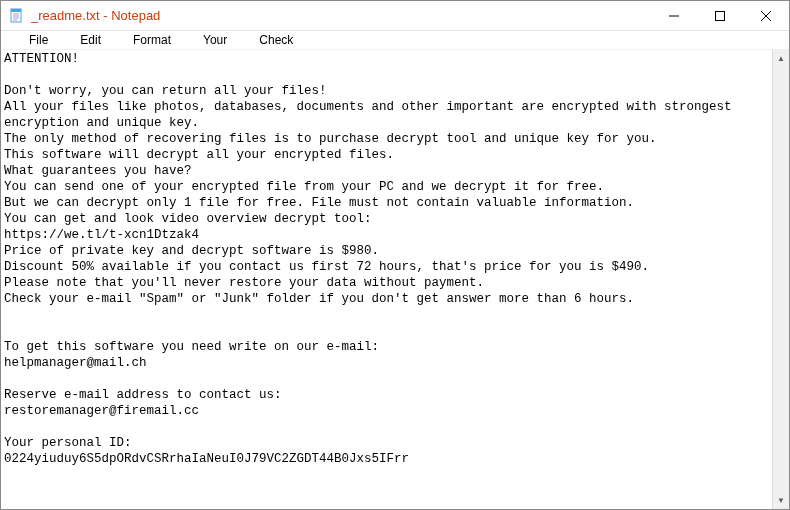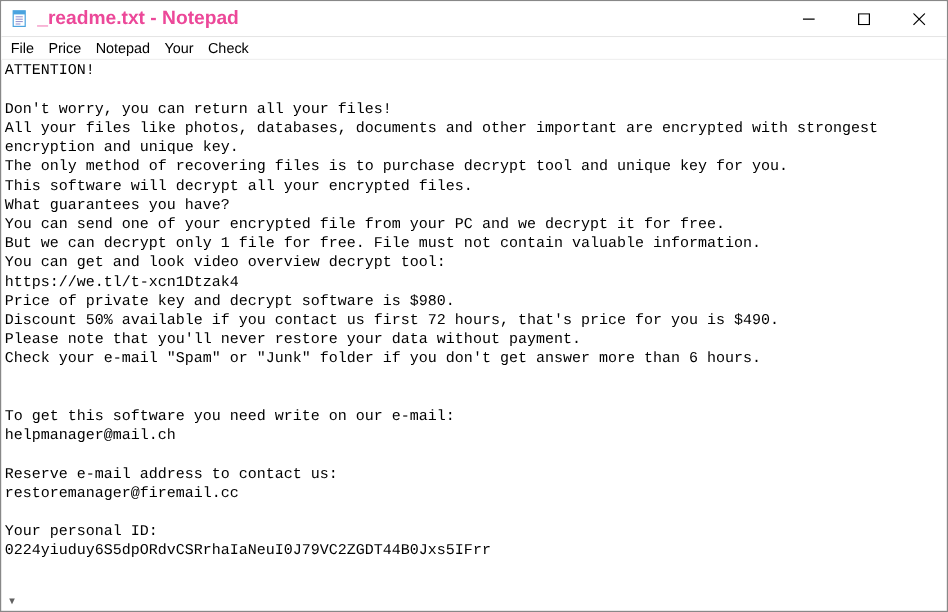--- a/index.html
+++ b/index.html
@@ -22,24 +22,23 @@
       align-items: center;
       border-bottom: 1px solid #e5e5e5;
     }
     .titlebar-icon {
       width: 16px;
       height: 16px;
       margin: 0 6px 0 8px;
       display: inline-block;
     }
     .titlebar-title {
-      font-size: 16px;
-      color: #ec4899;
+      font-size: 13px;
+      color: #c2410c;
       flex: 1;
-      font-weight: bold;
     }
     .window-controls {
       display: flex;
       height: 100%;
     }
     .win-btn {
       width: 46px;
       height: 30px;
       display: flex;
       align-items: center;
@@ -53,25 +52,25 @@
       background: #fff;
       display: flex;
       align-items: center;
       padding: 0 2px;
       border-bottom: 1px solid #f0f0f0;
     }
     .menu-item {
       font-size: 12px;
       padding: 1px 6px;
       color: #000;
+      margin-left: 20px;
     }
     .content-wrapper {
       display: flex;
       height: calc(100% - 49px);
-      flex-direction: column;
     }
     .content {
       flex: 1;
       font-family: Consolas, "Courier New", monospace;
       font-size: 12.5px;
       line-height: 16px;
       color: #000;
       padding: 1px 3px;
       white-space: pre-wrap;
       word-wrap: break-word;
@@ -131,22 +130,22 @@
       <svg width="10" height="10">
           <line x1="0" y1="0" x2="10" y2="10" stroke="#000" stroke-width="1"></line>
           <line x1="10" y1="0" x2="0" y2="10" stroke="#000" stroke-width="1"></line>
         </svg>
     </div>
   </div>
 </div>
 
 <div class="menubar">
   <span class="menu-item">File</span>
-  <span class="menu-item">Price</span>
-  <span class="menu-item">Notepad</span>
+  <span class="menu-item">Edit</span>
+  <span class="menu-item">Format</span>
   <span class="menu-item">Your</span>
   <span class="menu-item">Check</span>
 </div>
 
 <div class="content-wrapper">
   <div class="content">ATTENTION!
 
 Don't worry, you can return all your files!
 All your files like photos, databases, documents and other important are encrypted with strongest encryption and unique key.
 The only method of recovering files is to purchase decrypt tool and unique key for you.

